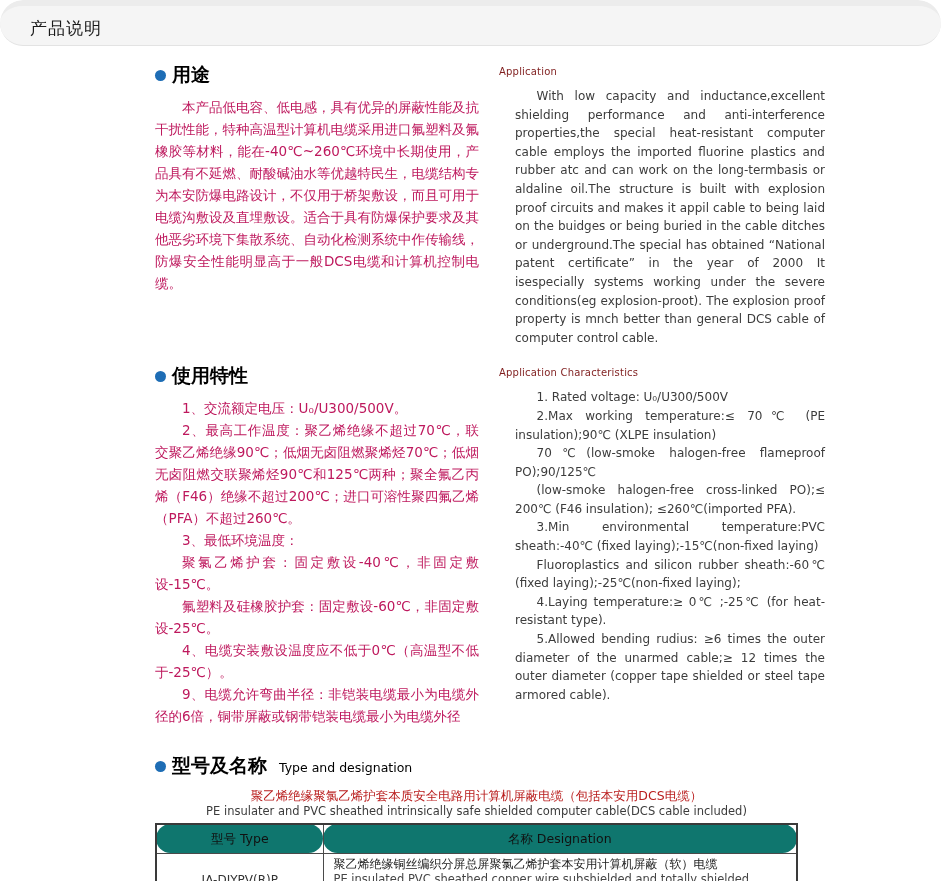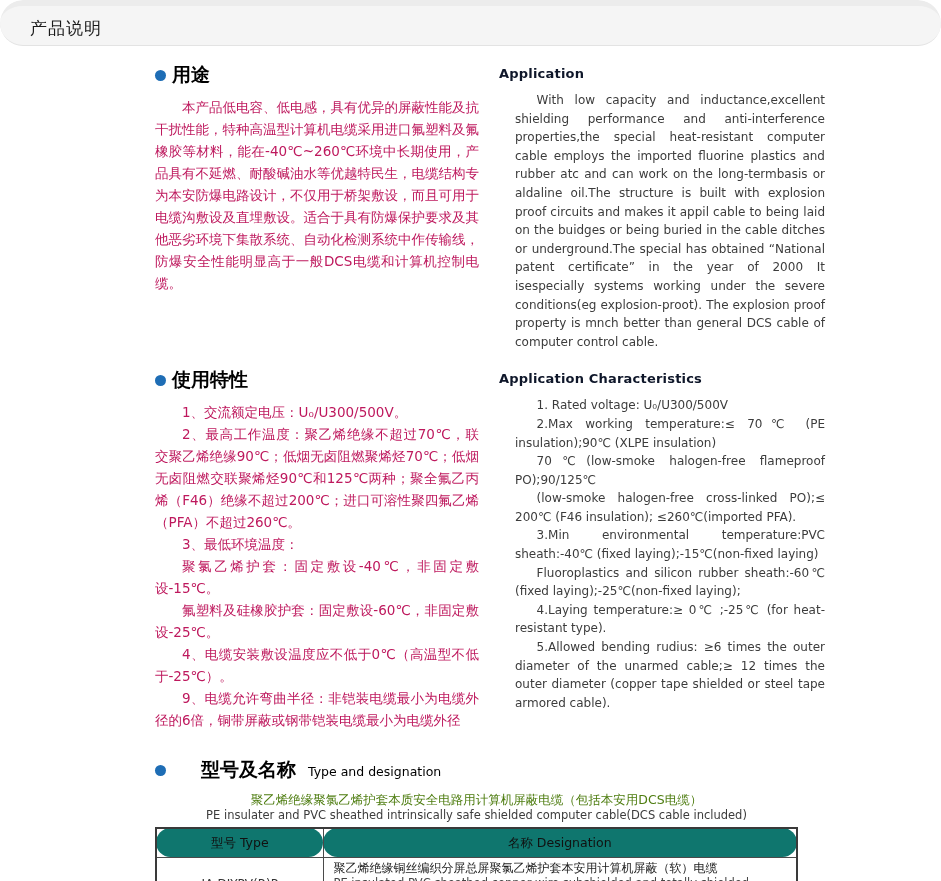--- a/index.html
+++ b/index.html
@@ -10,35 +10,35 @@
   .topbar { width:100%; height:46px; background:#f5f5f5; border-top:6px solid #ececec; border-bottom:1px solid #e3e3e3; }
   .topbar-title { font-size:17px; color:#1a1a1a; padding:11px 0 0 30px; letter-spacing:1px; }
 
   .content { padding:16px 0 0 155px; }
 
   
   .twocol { display:grid; grid-template-columns:324px 326px; column-gap:20px; }
 
   .sec-h-zh { display:flex; align-items:center; font-size:19px; font-weight:bold; color:#000; margin-bottom:8px; }
   .bullet { width:11px; height:11px; background:#1e6db5; display:inline-block; margin-right:6px; flex:0 0 auto; }
-  .sec-h-en { font-size:13px; font-weight:bold; color:#0f172a; margin:4px 0 10px 0; letter-spacing:.2px; }
+  .sec-h-en { font-size:10px; font-weight:normal; color:#7f1d1d; margin:4px 0 10px 0; letter-spacing:.2px; }
 
   .p-zh { font-size:13.5px; line-height:22px; color:#be185d; text-align:justify; }
   .p-zh.indent { text-indent:2em; }
   .p-en { font-size:12px; line-height:18.6px; color:#3c3c3c; text-align:justify; }
   .p-en.indent { text-indent:1.8em;margin-left:16px; }
 
   .row2 { margin-top:16px; }
 
   
   .type-sec { margin-top:26px; }
   .type-head { display:flex; align-items:baseline; margin-bottom:8px; }
   .type-head .sub { font-size:12.5px; font-weight:normal; margin-left:12px; color:#000; }
   .captions { width:643px; text-align:center; }
-  .cap-zh { font-size:12.5px; color:#4d7c0f; line-height:17px; }
+  .cap-zh { font-size:12.5px; color:#b91c1c; line-height:17px; }
   .cap-en { font-size:11.5px; color:#3c3c3c; line-height:15px; }
 
   table.models { width:643px; border-collapse:collapse; margin-top:4px; }
   table.models th, table.models td { border:1px solid #4a4a4a; }
   table.models { border:2px solid #3a3a3a; }
   th.col-type, td.cell-type { width:167px; text-align:center; }
   th { background:#0f766e; font-weight:normal; font-size:12.5px; color:#111; height:29px; }
   td.cell-type { font-size:12px; color:#333; }
   td.cell-name { padding:3px 10px 4px 10px; }
   .name-zh { font-size:12px; color:#1c1c1c; line-height:15.5px; }
@@ -91,21 +91,21 @@
       <p class="p-en indent">3.Min environmental temperature:PVC sheath:-40℃ (fixed laying);-15℃(non-fixed laying)</p>
       <p class="p-en indent">Fluoroplastics and silicon rubber sheath:-60℃ (fixed laying);-25℃(non-fixed laying);</p>
       <p class="p-en indent">4.Laying temperature:≥ 0℃ ;-25℃ (for heat-resistant type).</p>
       <p class="p-en indent">5.Allowed bending rudius: ≥6 times the outer diameter of the unarmed cable;≥ 12 times the outer diameter (copper tape  shielded or steel tape armored cable).</p>
     </div>
 
   </div>
 
   <div class="type-sec">
     <div class="type-head">
-      <div class="sec-h-zh" style="margin-bottom:0;gap:29px;">
+      <div class="sec-h-zh" style="margin-bottom:0;">
         <span class="bullet"></span>
         <span>型号及名称</span>
       </div>
       <span class="sub">Type and designation</span>
     </div>
 
     <div class="captions">
       <div class="cap-zh">聚乙烯绝缘聚氯乙烯护套本质安全电路用计算机屏蔽电缆（包括本安用DCS电缆）</div>
       <div class="cap-en">PE insulater and PVC sheathed intrinsically safe shielded computer cable(DCS cable included)</div>
     </div>

